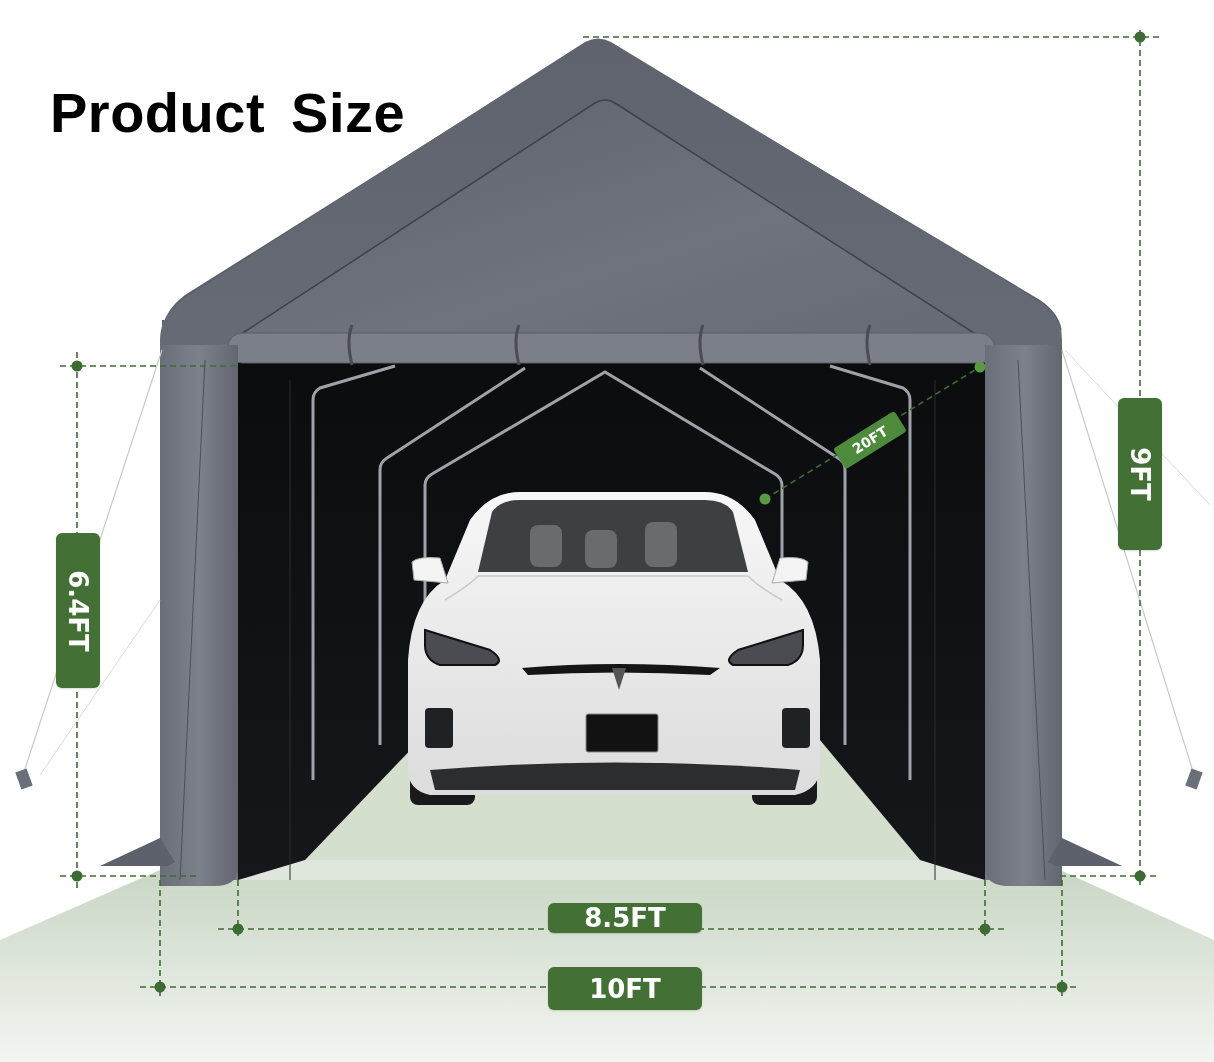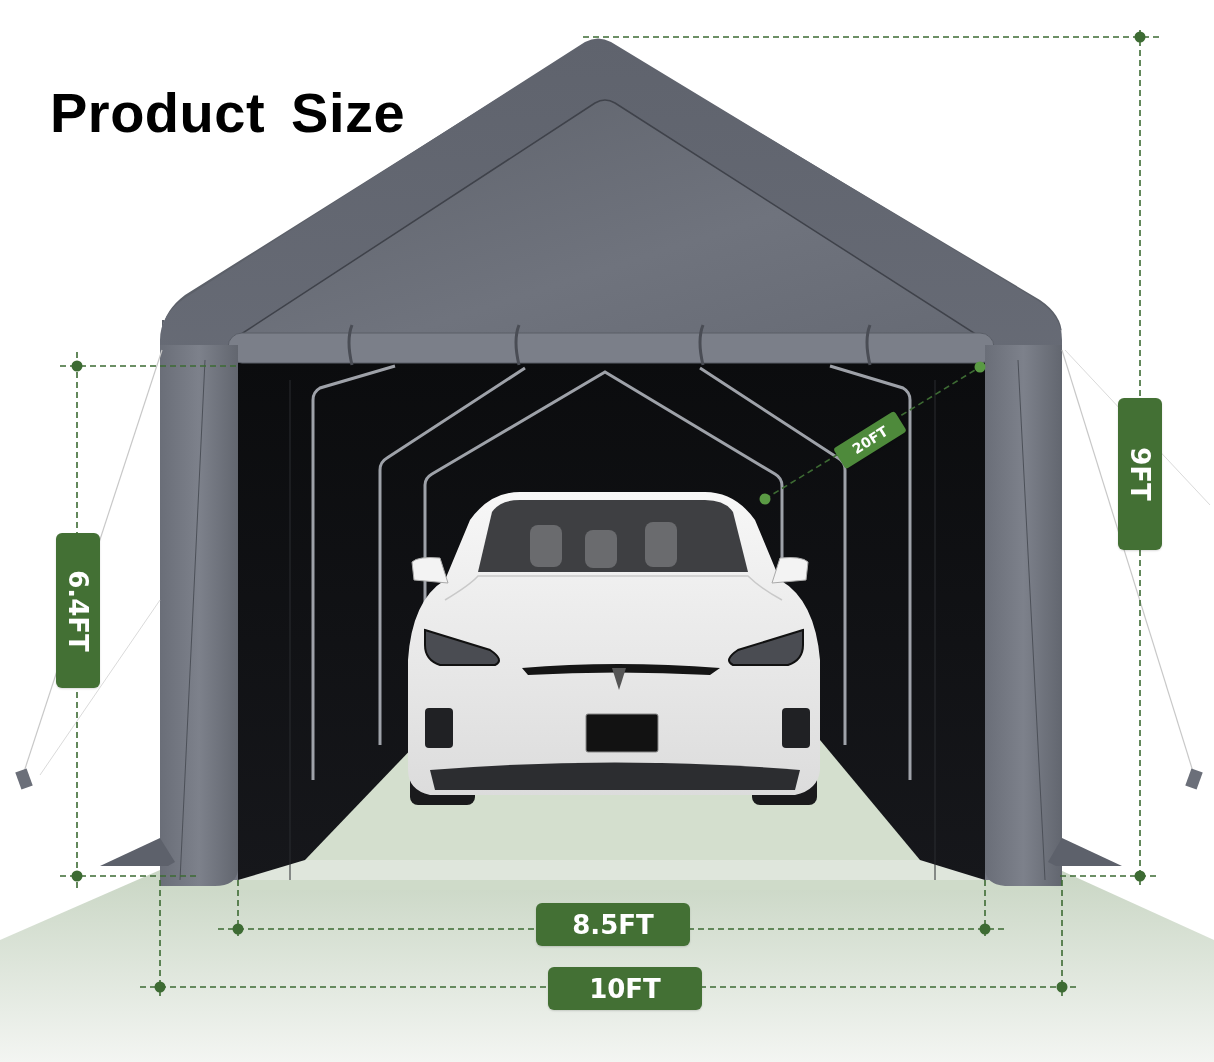--- a/index.html
+++ b/index.html
@@ -12,21 +12,21 @@
     color: #000; letter-spacing: 0.5px; word-spacing: 10px; white-space: nowrap;
   }
   .badge {
     position: absolute; background: #437034; color: #fff; border-radius: 6px;
     font-family: "DejaVu Sans", sans-serif; font-weight: 700;
     display: flex; align-items: center; justify-content: center; white-space: nowrap;
     box-shadow: 0 1px 2px rgba(0,0,0,0.15);
   }
   .badge.h { font-size: 26px; }
   .badge.v span { display: inline-block; font-size: 26px; }
-  .badge-8-5 { left: 536px; top: 903px; width: 154px; height: 43px; }
+  .badge-8-5 { left: 548px; top: 903px; width: 154px; height: 30px; }
   .badge-10 { left: 548px; top: 967px; width: 154px; height: 43px; justify-content: center; }
   .badge-9 { left: 1118px; top: 398px; width: 44px; height: 152px; }
   .badge-9 span { transform: rotate(90deg); }
   .badge-6-4 { left: 56px; top: 533px; width: 44px; height: 155px; }
   .badge-6-4 span { transform: rotate(90deg); }
   .badge-20 {
     left: 834px; top: 428px; width: 72px; height: 24px; font-size: 14px;
     transform: rotate(-32deg); transform-origin: center; border-radius: 3px; background: #4e8a3b;
   }
 </style>

